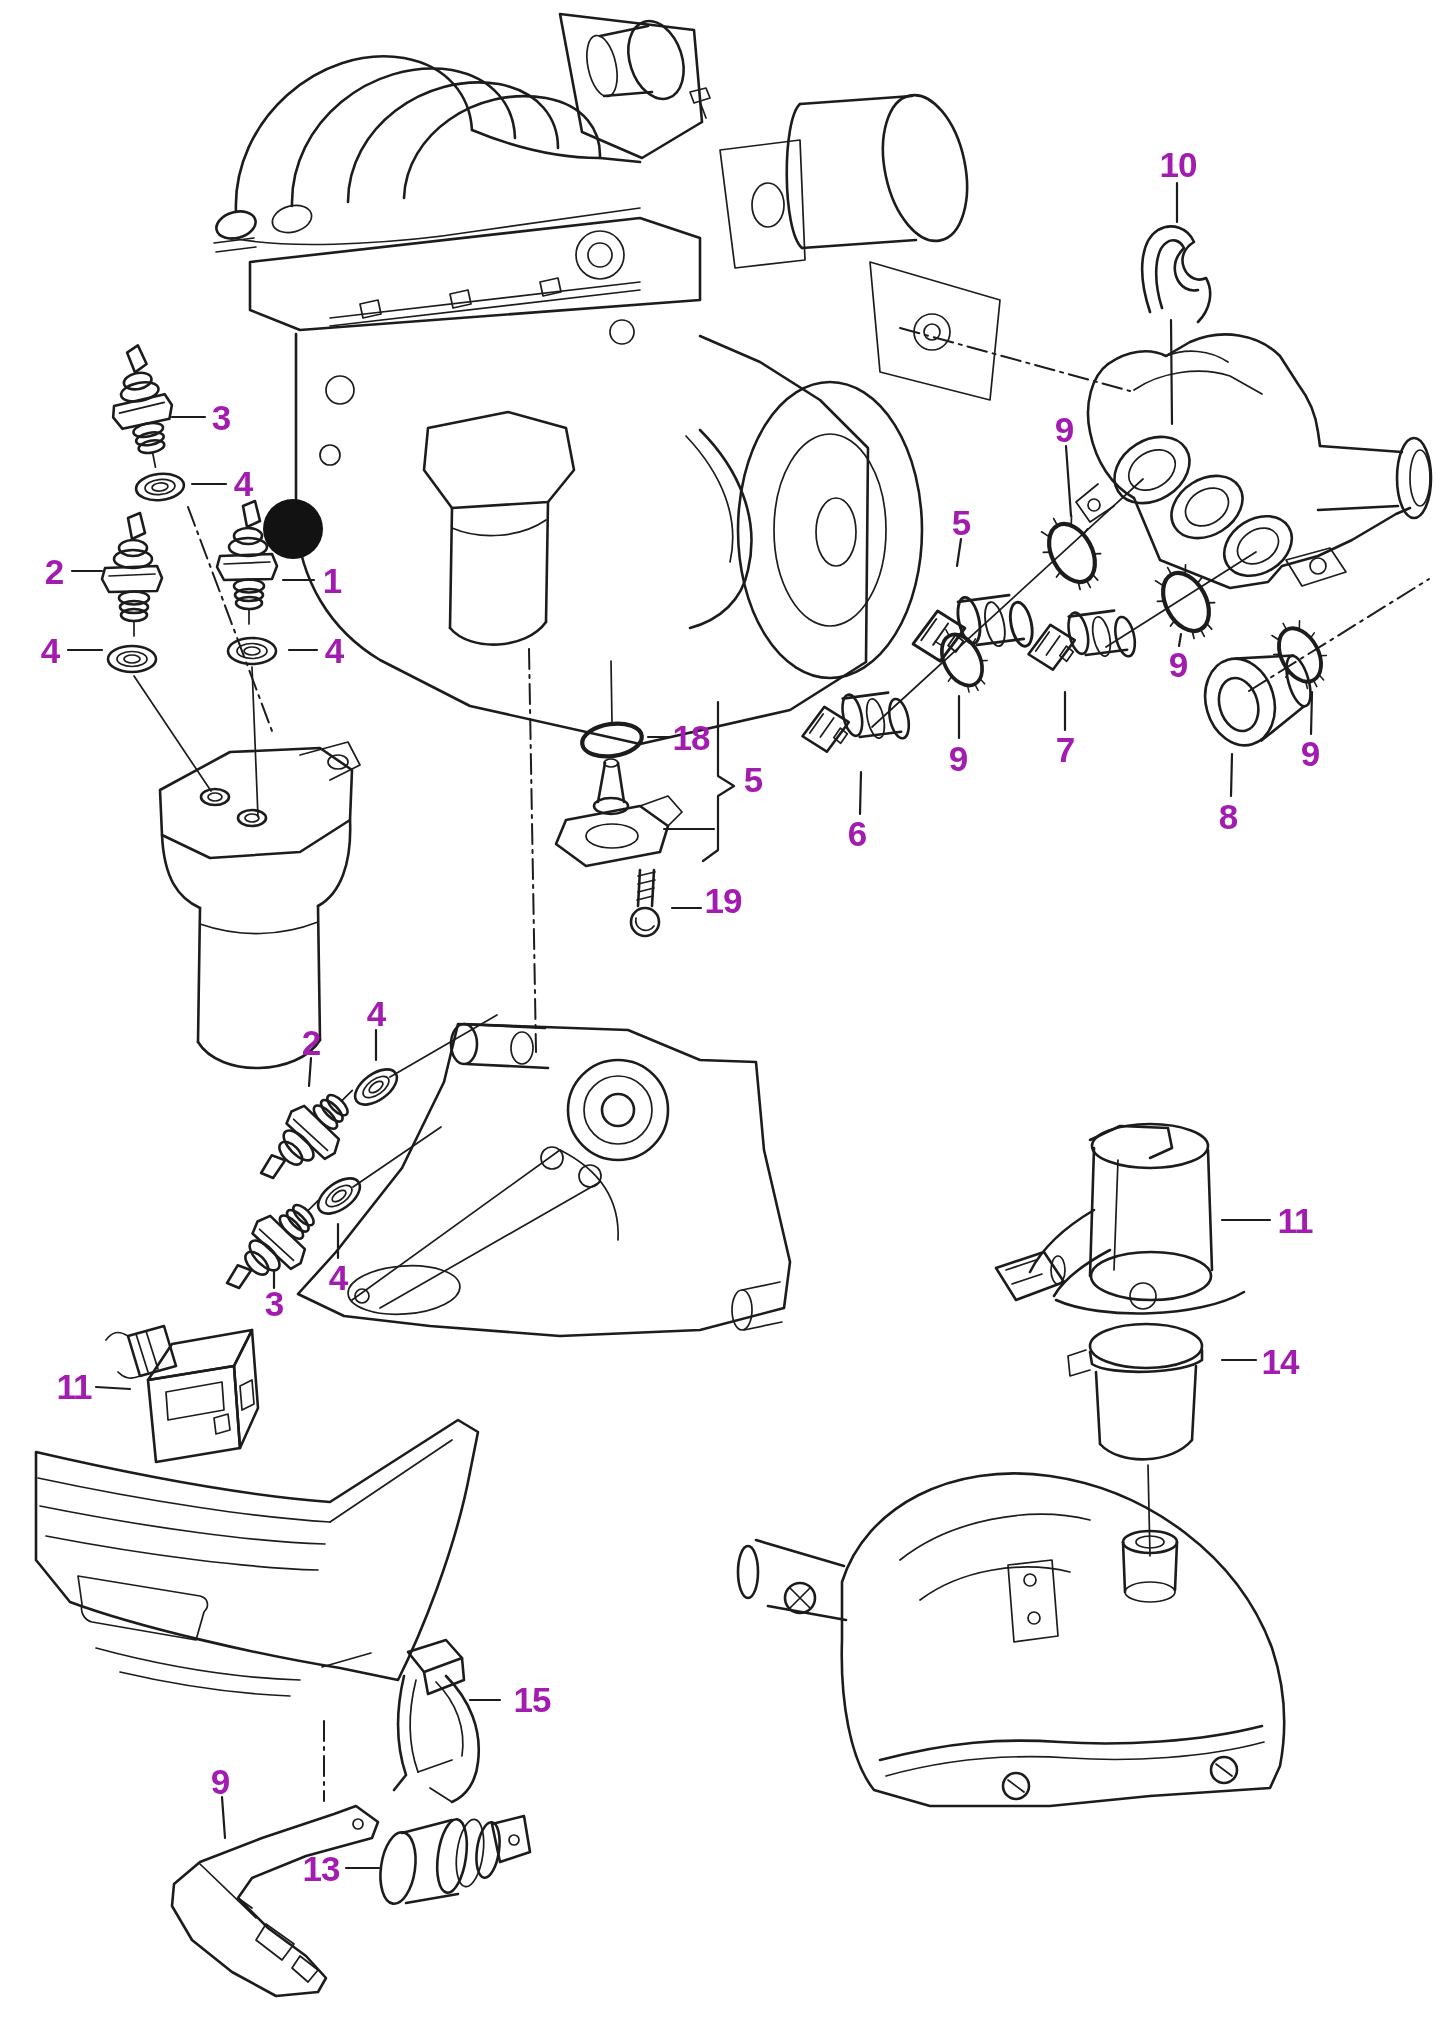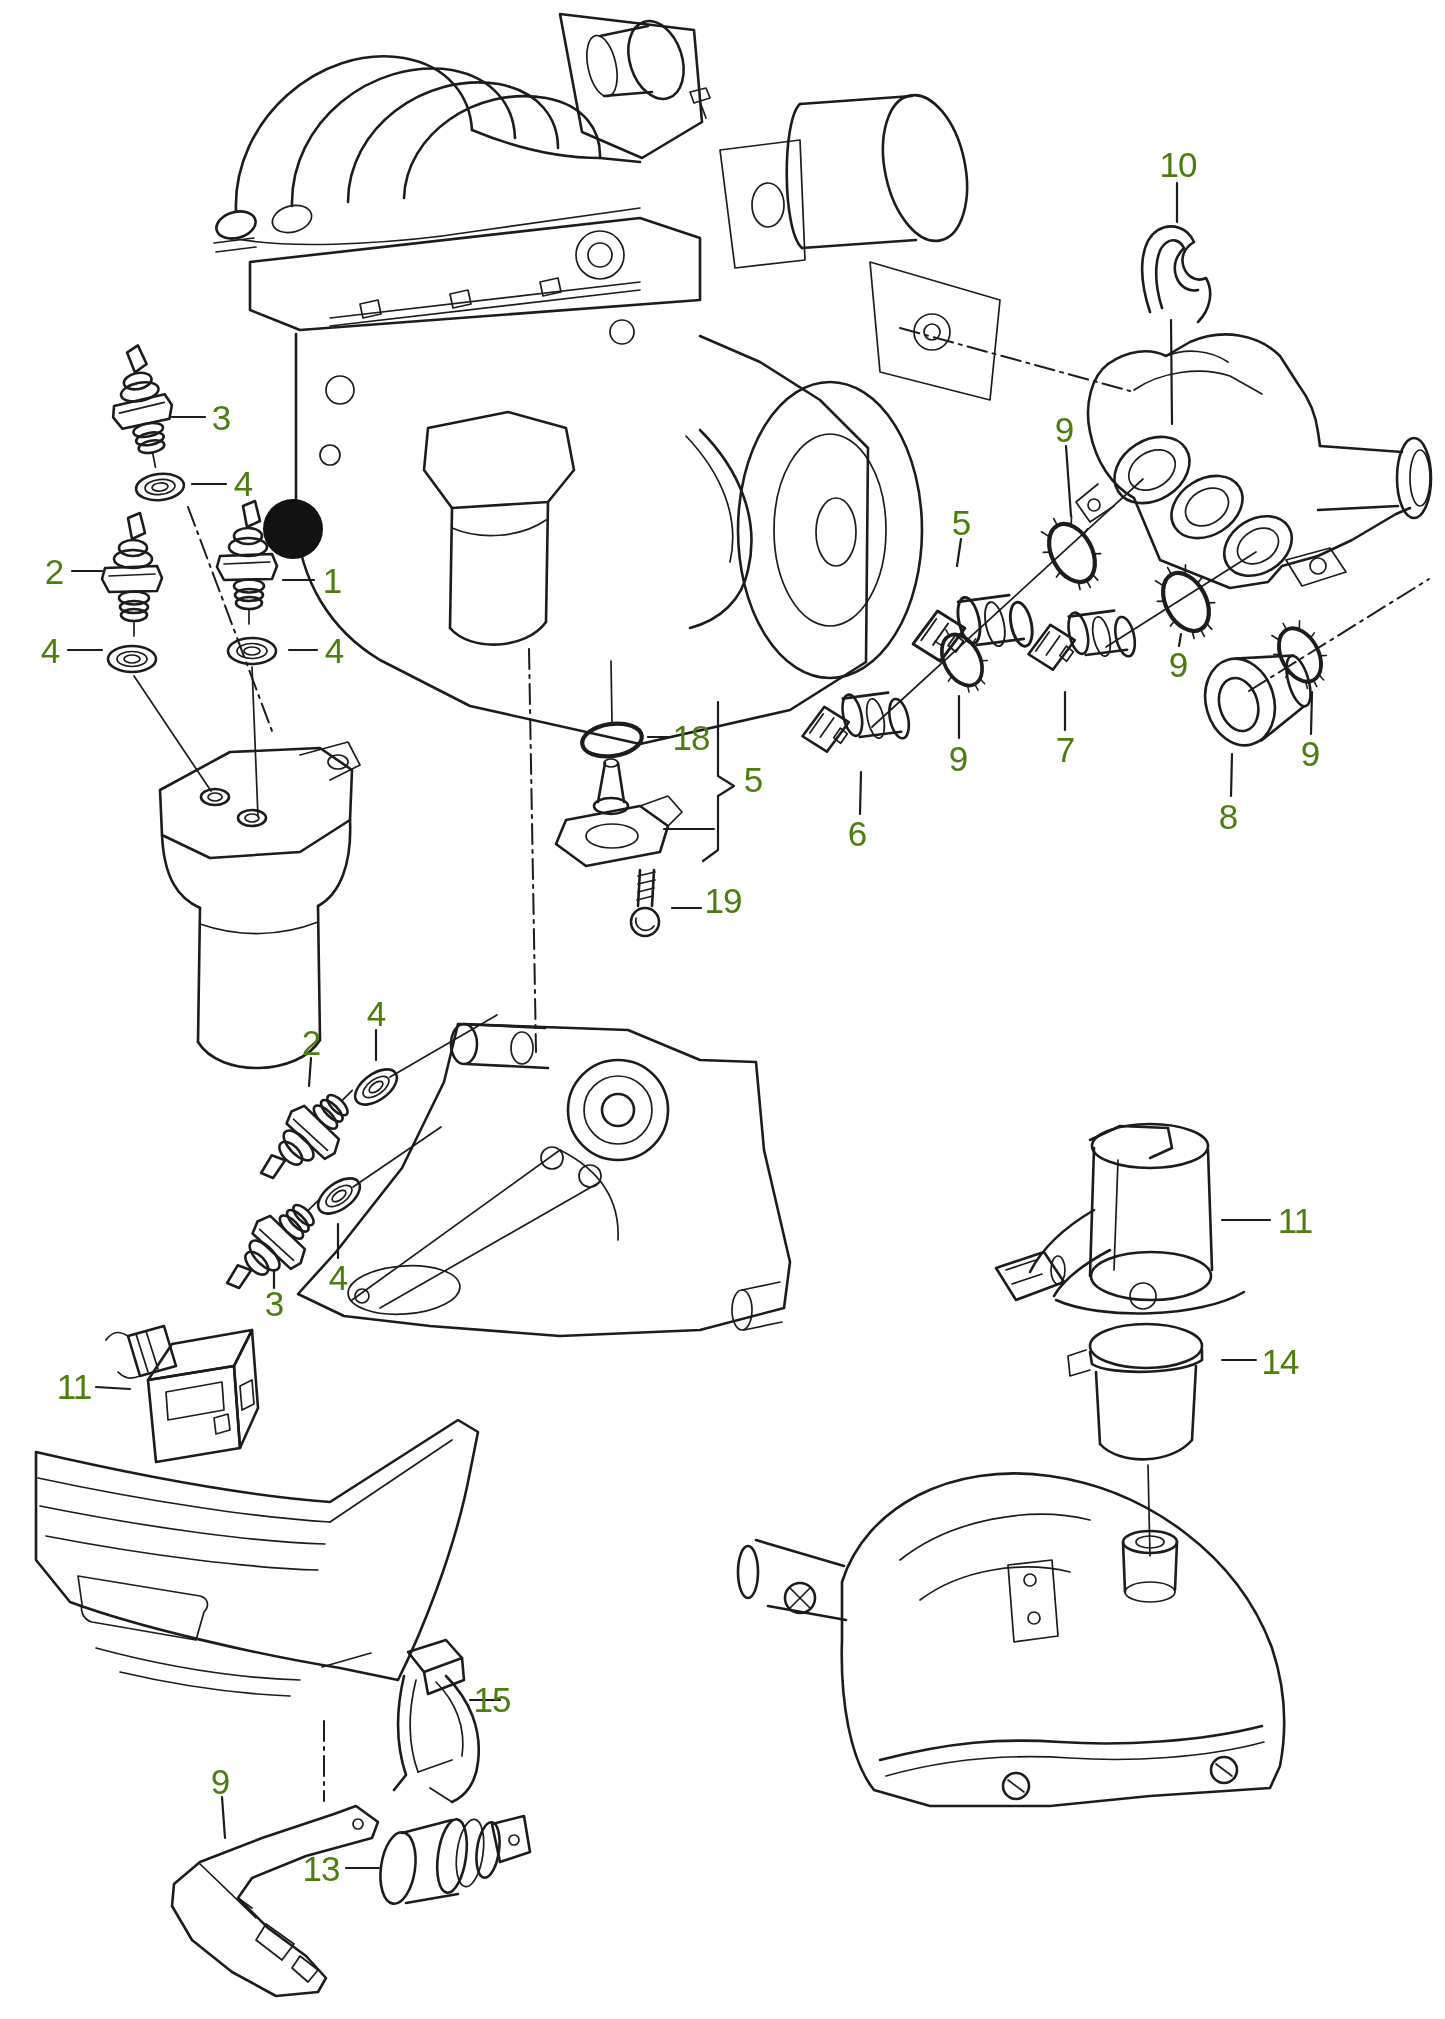--- a/index.html
+++ b/index.html
@@ -5,22 +5,22 @@
   html,body{margin:0;padding:0;background:#fff;}
   .stage{position:relative;width:1445px;height:2019px;background:#ffffff;overflow:hidden;
          font-family:"Liberation Sans",sans-serif;}
   .stage svg{position:absolute;left:0;top:0;}
   svg .ln{fill:none;stroke:#1c1c1c;stroke-width:2.6;stroke-linecap:round;stroke-linejoin:round;}
   svg .thin{stroke-width:1.7;}
   svg .thick{stroke-width:4.2;}
   svg .lead{stroke-width:2.2;}
   svg .dd{stroke-width:2;stroke-dasharray:20 6 3 6;}
   svg .blk{fill:#121212;stroke:none;}
-  .co{position:absolute;transform:translate(-50%,-50%);font-weight:400;font-size:35px;line-height:1;
-      color:#4d7c0f;letter-spacing:-1px;white-space:nowrap;}
+  .co{position:absolute;transform:translate(-50%,-50%);font-weight:700;font-size:35px;line-height:1;
+      color:#a21caf;letter-spacing:-1px;white-space:nowrap;}
 </style>
 </head>
 <body>
 
 <div class="stage">
 
 <svg width="1445" height="2019" viewBox="0 0 1445 2019">
   <defs>
     <g id="sensorA">
       <path class="ln" d="M -3 0 L 9 -5 L 14 15 L 1 21 Z"></path>
@@ -333,19 +333,19 @@
 <span class="co" style="left:1228px;top:816px">8</span>
 <span class="co" style="left:1064px;top:429px">9</span>
 <span class="co" style="left:958px;top:758px">9</span>
 <span class="co" style="left:1178px;top:664px">9</span>
 <span class="co" style="left:1310px;top:753px">9</span>
 <span class="co" style="left:1178px;top:164px">10</span>
 <span class="co" style="left:74px;top:1386px">11</span>
 <span class="co" style="left:1295px;top:1220px">11</span>
 <span class="co" style="left:1280px;top:1361px">14</span>
 <span class="co" style="left:321px;top:1868px">13</span>
-<span class="co" style="left:492px;top:1699px">15</span>
+<span class="co" style="left:532px;top:1699px">15</span>
 <span class="co" style="left:220px;top:1781px">9</span>
 <span class="co" style="left:753px;top:779px">5</span>
 <span class="co" style="left:691px;top:737px">18</span>
 <span class="co" style="left:723px;top:900px">19</span>
 
 </div>
 
 </body></html>

